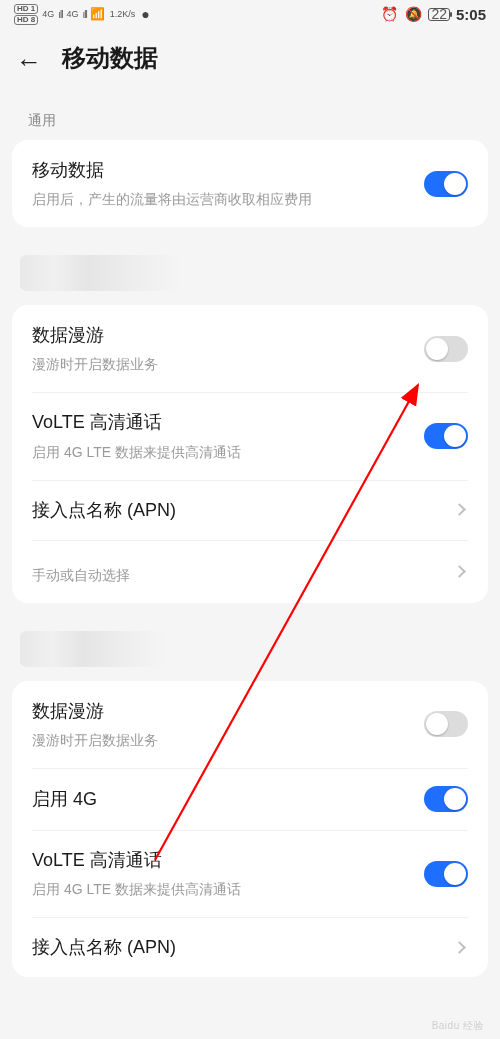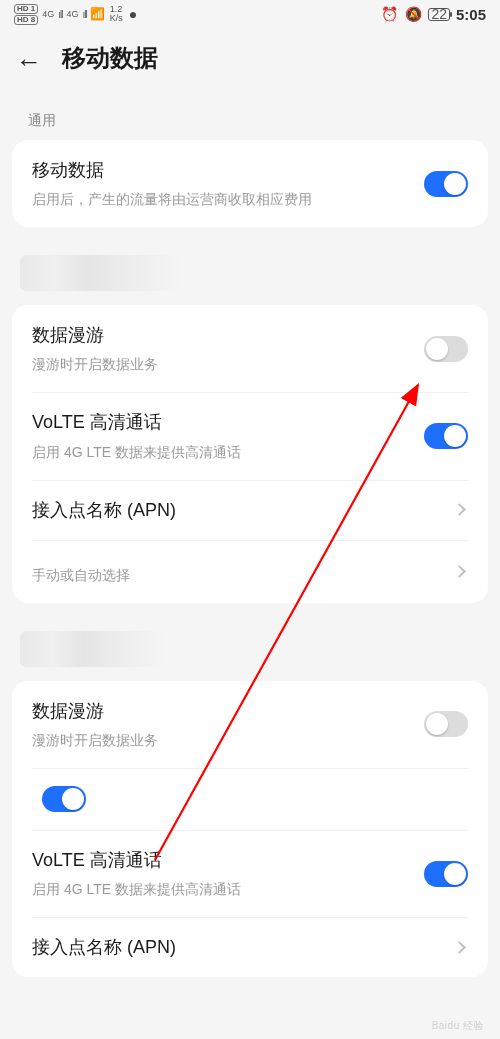--- a/index.html
+++ b/index.html
@@ -30,21 +30,21 @@
       border-radius: 3px;
       font-size: 8px;
       line-height: 8px;
       padding: 0 2px;
       font-weight: 700;
       color: #555;
     }
     .hd-stack { display:flex; flex-direction:column; gap:1px; }
     .signal { font-size: 10px; letter-spacing:-1px; }
     .speed { font-size: 9px; line-height: 9px; color:#555; }
-    .speed-stack { display:flex; flex-direction:column; align-items:flex-start; }
+    .speed-stack { display:flex; flex-direction:row; align-items:flex-start; }
     .battery-box {
       display:inline-flex; align-items:center; border:1.2px solid #555; border-radius:3px;
       padding: 0 2px; font-size:14px; line-height:11px; position:relative;
     }
     .battery-box::after{
       content:""; position:absolute; right:-3px; top:3px; width:2px; height:5px; background:#555; border-radius:1px;
     }
     .clock { font-size: 15px; color:#333; font-weight:700; }
 
     
@@ -223,20 +223,23 @@
   <div class="row">
     <div class="row-text">
       <div class="row-title">数据漫游</div>
       <div class="row-sub">漫游时开启数据业务</div>
     </div>
     <div class="row-tail">
       <div class="toggle off"></div>
     </div>
   </div>
   <div class="row">
+    <div class="row-text">
+      <div class="row-title">启用 4G</div>
+    </div>
     <div class="row-tail">
       <div class="toggle on"></div>
     </div>
   </div>
   <div class="row">
     <div class="row-text">
       <div class="row-title">VoLTE 高清通话</div>
       <div class="row-sub">启用 4G LTE 数据来提供高清通话</div>
     </div>
     <div class="row-tail">

